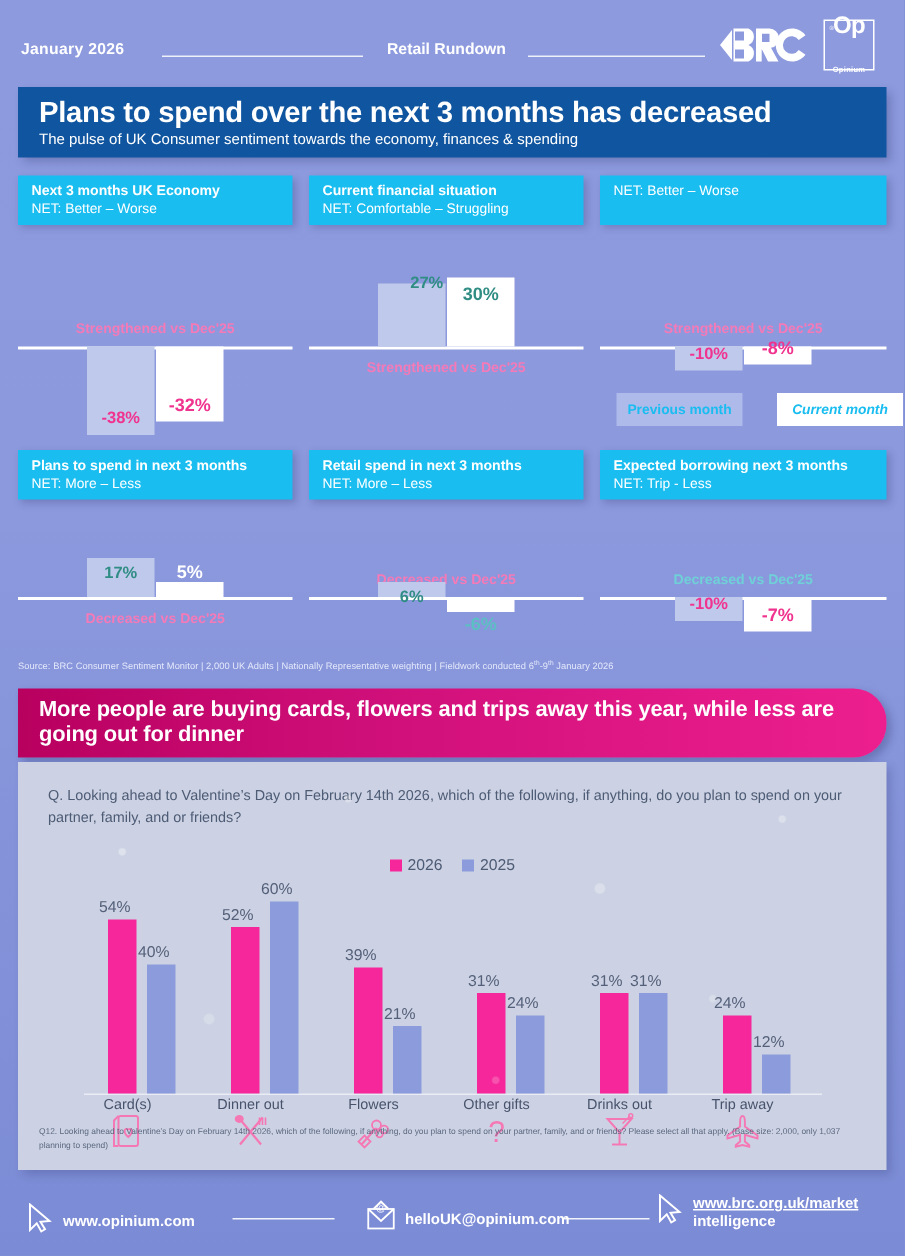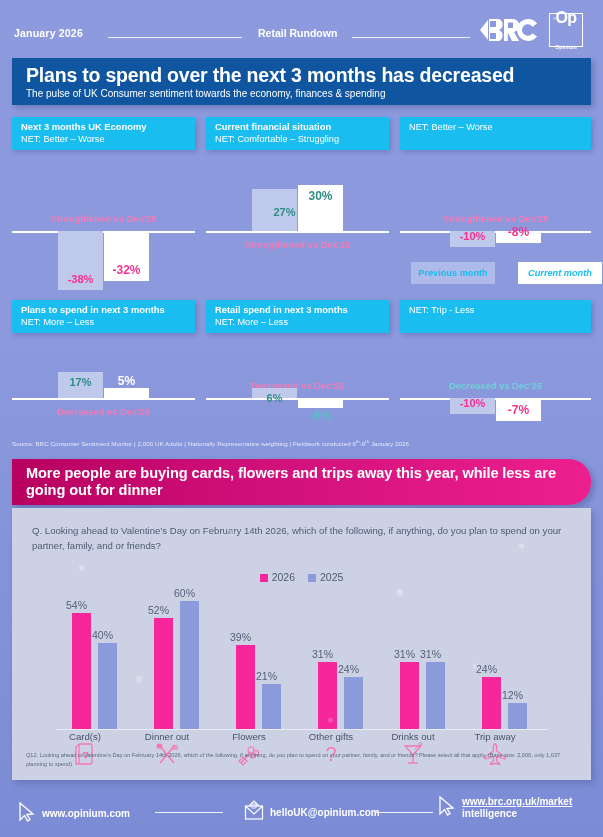--- a/index.html
+++ b/index.html
@@ -243,21 +243,21 @@
         <div class="val val-pink" style="left: 92px; width: 45px; text-align: center; font-size: 12px; top: 262.6px;">-32%</div>
       </div>
       <div class="chip" style="left: 206px; top: 117px; width: 183px;">
         <div class="chip-title">Current financial situation</div>
         <div class="chip-net">NET: Comfortable – Struggling</div>
       </div>
       <div class="panel" style="left: 206px; top: 0px; width: 183px; height: 1px;">
         <div class="axis" style="width: 183px; top: 231px;"></div>
         <div class="cap cap-pink" style="width: 183px; left: 0px; top: 239px;">Strengthened vs Dec'25</div>
         <div class="bar prev" style="left: 46px; width: 45px; height: 41.85px; top: 189.15px;"></div>
-        <div class="val val-teal" style="left: 46px; width: 65px; text-align: center; font-size: 11px; top: 206px;">27%</div>
+        <div class="val val-teal" style="left: 46px; width: 65px; text-align: center; font-size: 11px; top: 183px;">27%</div>
         <div class="bar curr" style="left: 92px; width: 45px; height: 46.5px; top: 184.5px;"></div>
         <div class="val val-teal" style="left: 92px; width: 45px; text-align: center; font-size: 12px; top: 188.5px;">30%</div>
       </div>
       <div class="chip" style="left: 400px; top: 117px; width: 191px;">
         <div class="chip-net">NET: Better – Worse</div>
       </div>
       <div class="panel" style="left: 400px; top: 0px; width: 191px; height: 1px;">
         <div class="axis" style="width: 191px; top: 231px;"></div>
         <div class="cap cap-pink" style="width: 191px; left: 0px; top: 213px;">Strengthened vs Dec'25</div>
         <div class="bar prev" style="left: 50px; width: 45px; height: 15.5px; top: 231px;"></div>
@@ -283,20 +283,21 @@
       </div>
       <div class="panel" style="left: 206px; top: 0px; width: 183px; height: 1px;">
         <div class="axis" style="width: 183px; top: 398px;"></div>
         <div class="cap cap-pink" style="width: 183px; left: 0px; top: 380px;">Decreased vs Dec'25</div>
         <div class="bar prev" style="left: 46px; width: 45px; height: 10px; top: 388px;"></div>
         <div class="val val-teal" style="left: 46px; width: 45px; text-align: center; font-size: 11px; top: 392px;">6%</div>
         <div class="bar curr" style="left: 92px; width: 45px; height: 10px; top: 398px;"></div>
         <div class="val val-teal2" style="left: 92px; width: 45px; text-align: center; font-size: 12px; top: 409px;">-6%</div>
       </div>
       <div class="chip" style="left: 400px; top: 300px; width: 191px;">
+        <div class="chip-title">Expected borrowing next 3 months</div>
         <div class="chip-net">NET: Trip - Less</div>
       </div>
       <div class="panel" style="left: 400px; top: 0px; width: 191px; height: 1px;">
         <div class="axis" style="width: 191px; top: 398px;"></div>
         <div class="cap cap-teal" style="width: 191px; left: 0px; top: 380px;">Decreased vs Dec'25</div>
         <div class="bar prev" style="left: 50px; width: 45px; height: 15.5px; top: 398px;"></div>
         <div class="val val-pink" style="left: 50px; width: 45px; text-align: center; font-size: 11px; top: 396.5px;">-10%</div>
         <div class="bar curr" style="left: 96px; width: 45px; height: 23.25px; top: 398px;"></div>
         <div class="val val-pink" style="left: 96px; width: 45px; text-align: center; font-size: 12px; top: 403.25px;">-7%</div>
       </div>

